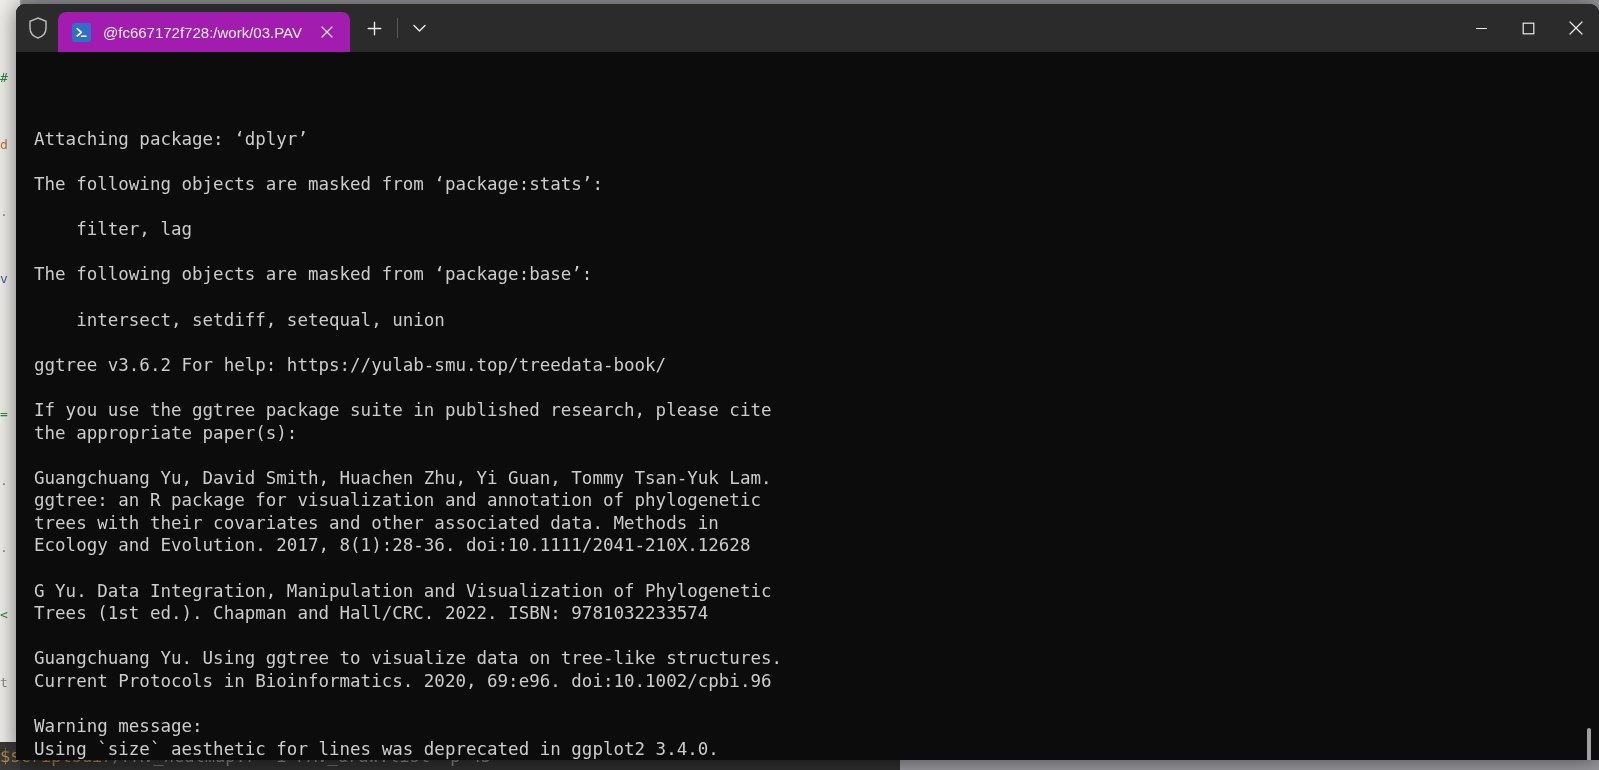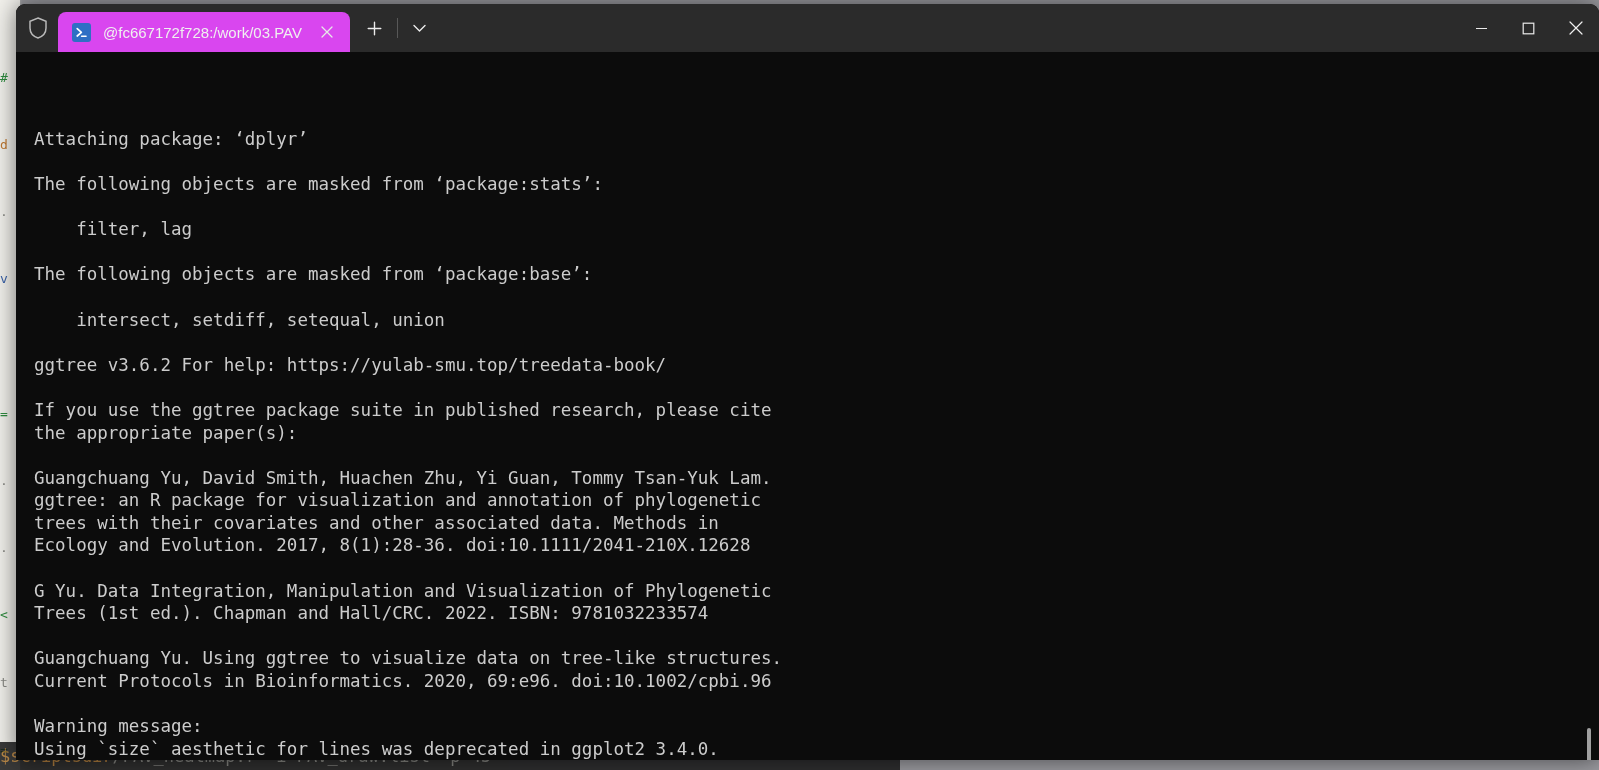--- a/index.html
+++ b/index.html
@@ -90,21 +90,21 @@
   }
   #shield-slot svg { display: block; }
 
   .tab {
     display: flex;
     align-items: center;
     gap: 12px;
     height: 40px;
     margin-top: 8px;
     padding: 0 10px 0 14px;
-    background: #d946ef;
+    background: #a21caf;
     border-radius: 8px 8px 0 0;
     min-width: 250px;
   }
   .tab-icon {
     width: 19px; height: 19px;
     background: #2f6fc4;
     border-radius: 3px;
     display: flex;
     align-items: center;
     justify-content: center;

